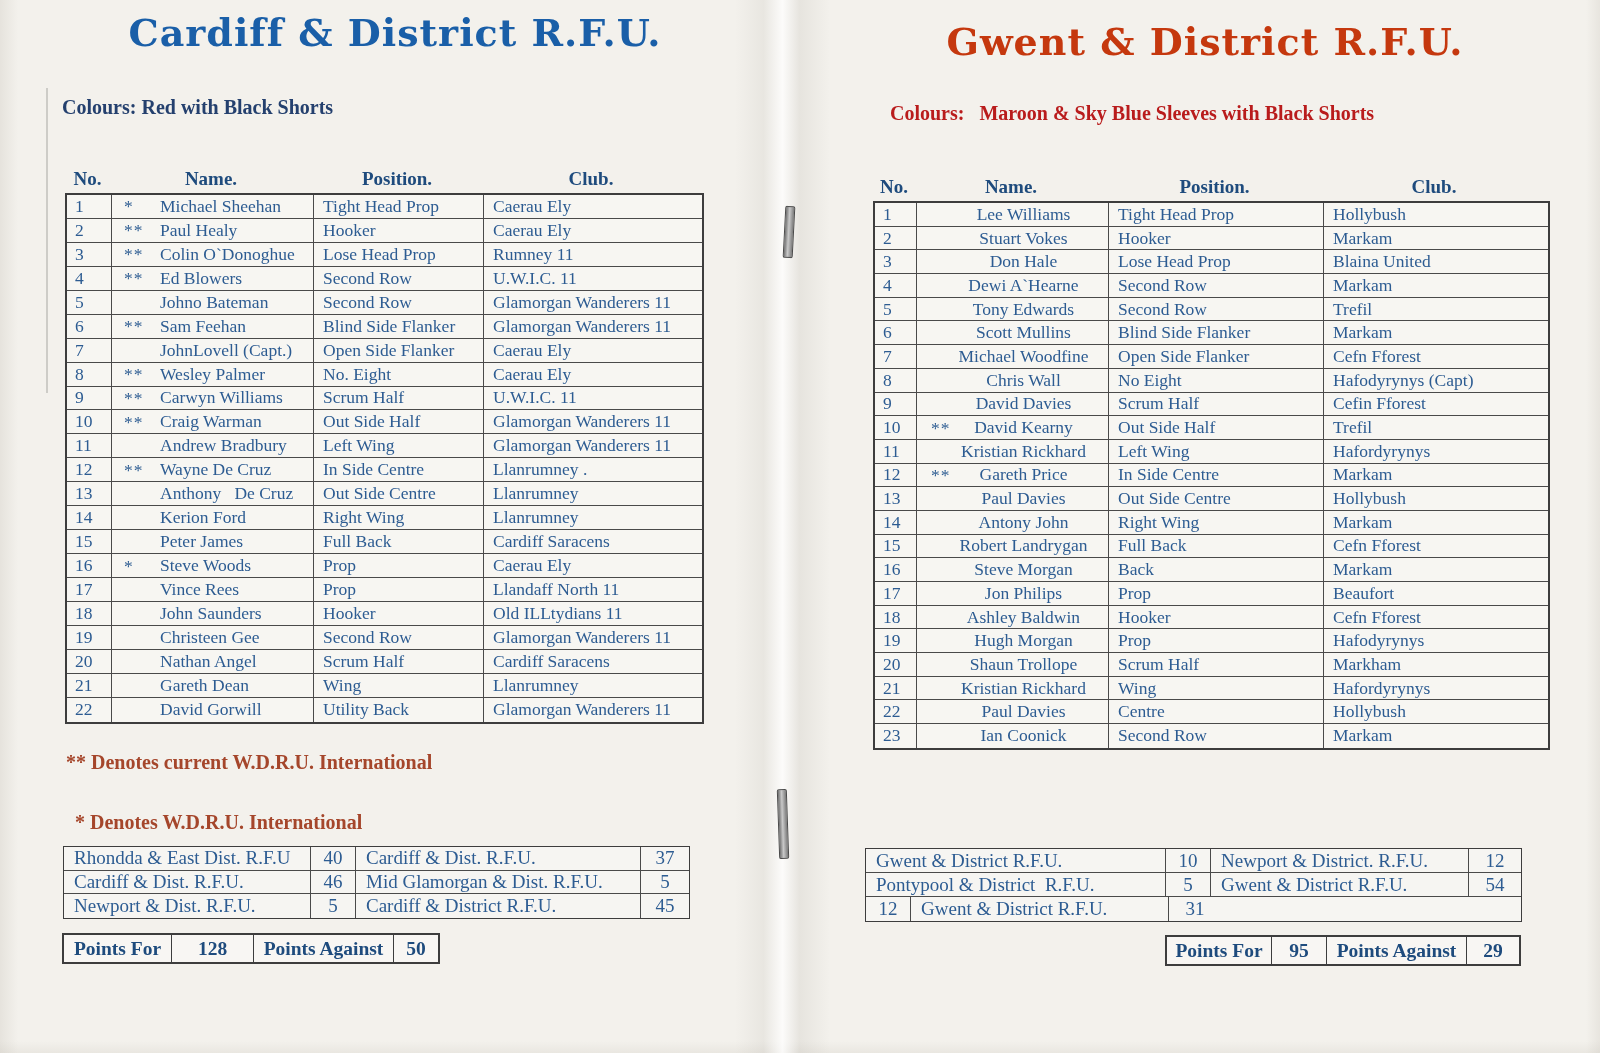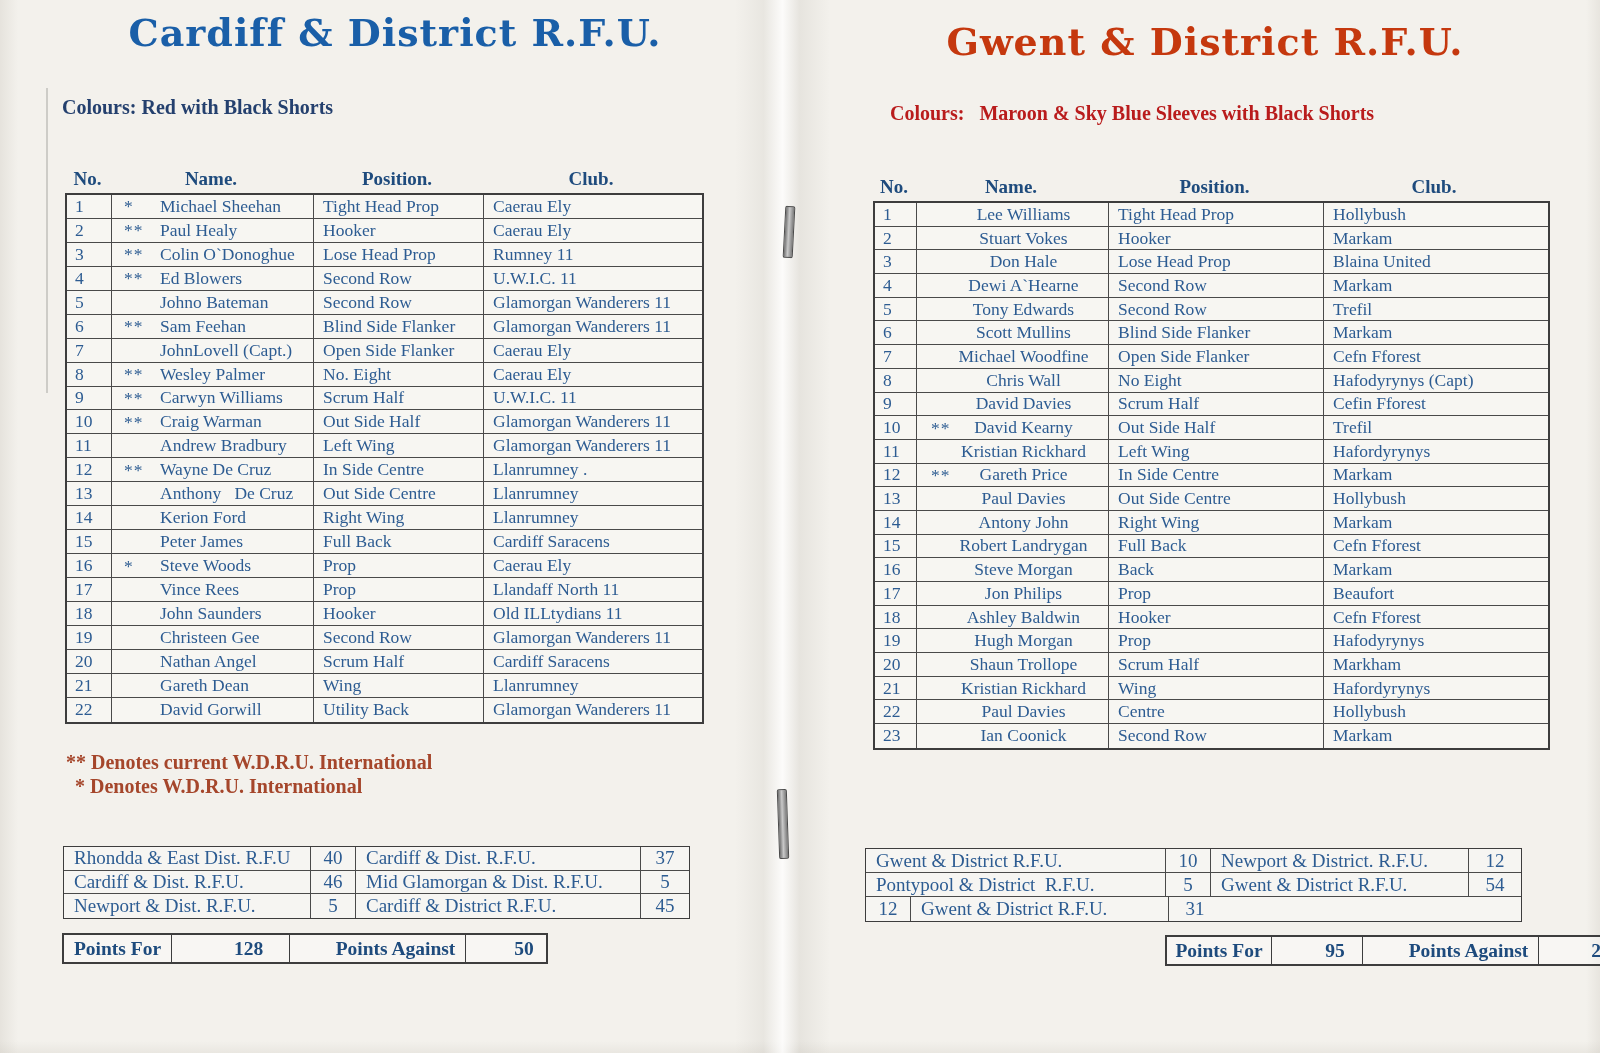--- a/index.html
+++ b/index.html
@@ -40,34 +40,34 @@
   .cell:last-child{border-right:none;}
   .cell.num{padding-left:8px;}
   .cell.pos,.cell.club{padding-left:9px;}
   .cell.name{position:relative;}
   .stars{position:absolute;left:12px;top:50%;transform:translateY(-46%);letter-spacing:1px;}
   .tbl-left .cell.name{padding-left:48px;}
   .tbl-right .cell.name{justify-content:center;padding-left:26px;padding-right:4px;}
   .tbl-right .stars{left:14px;}
 
   .footnotes{position:absolute;left:66px;top:750px;color:#a5462b;font-size:20px;line-height:24px;font-weight:bold;}
-  .footnotes .fn2{padding-left:9px;}
+  .footnotes .fn2{padding-left:9px;margin-top:36px;}
 
   
   .results{position:absolute;border:1.8px solid #3d3d3d;background:rgba(255,255,255,.3);}
   .res-row{display:flex;border-bottom:1.6px solid #4a4a4a;box-sizing:border-box;}
   .res-row:last-child{border-bottom:none;}
   .res-cell{box-sizing:border-box;border-right:1.6px solid #4a4a4a;display:flex;align-items:center;
     font-size:19px;color:#2d5c92;white-space:pre-wrap;overflow:hidden;text-align:center;}
   .res-cell:last-child{border-right:none;}
   .res-cell.team{padding-left:10px;}
   .res-cell.score{justify-content:center;}
 
   
-  .points{position:absolute;display:flex;border:2px solid #3d3d3d;background:rgba(255,255,255,.4);gap:36px;}
+  .points{position:absolute;display:flex;border:2px solid #3d3d3d;background:rgba(255,255,255,.4);}
   .p-cell{box-sizing:border-box;border-right:1.8px solid #3d3d3d;display:flex;align-items:center;justify-content:center;
     font-weight:bold;font-size:19.5px;color:#1e4b7d;}
   .p-cell:last-child{border-right:none;}
 
   .officials{position:absolute;left:0;top:960px;width:1490px;text-align:center;
     font-size:20.5px;color:#2d5c92;line-height:26px;white-space:pre-wrap;}
 </style>
 </head>
 <body>
 

